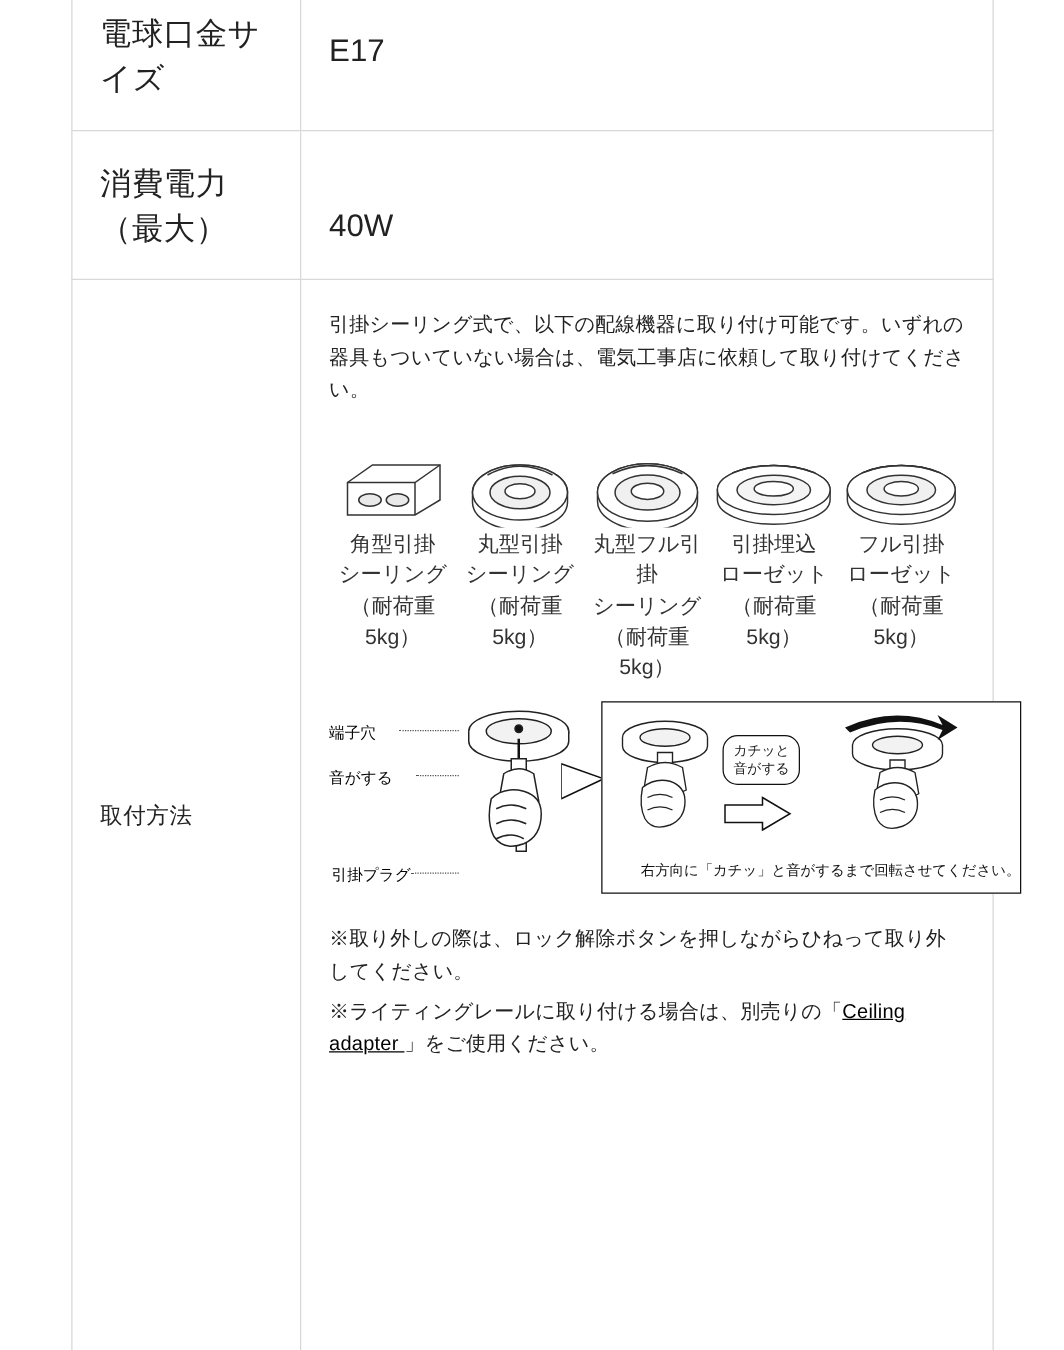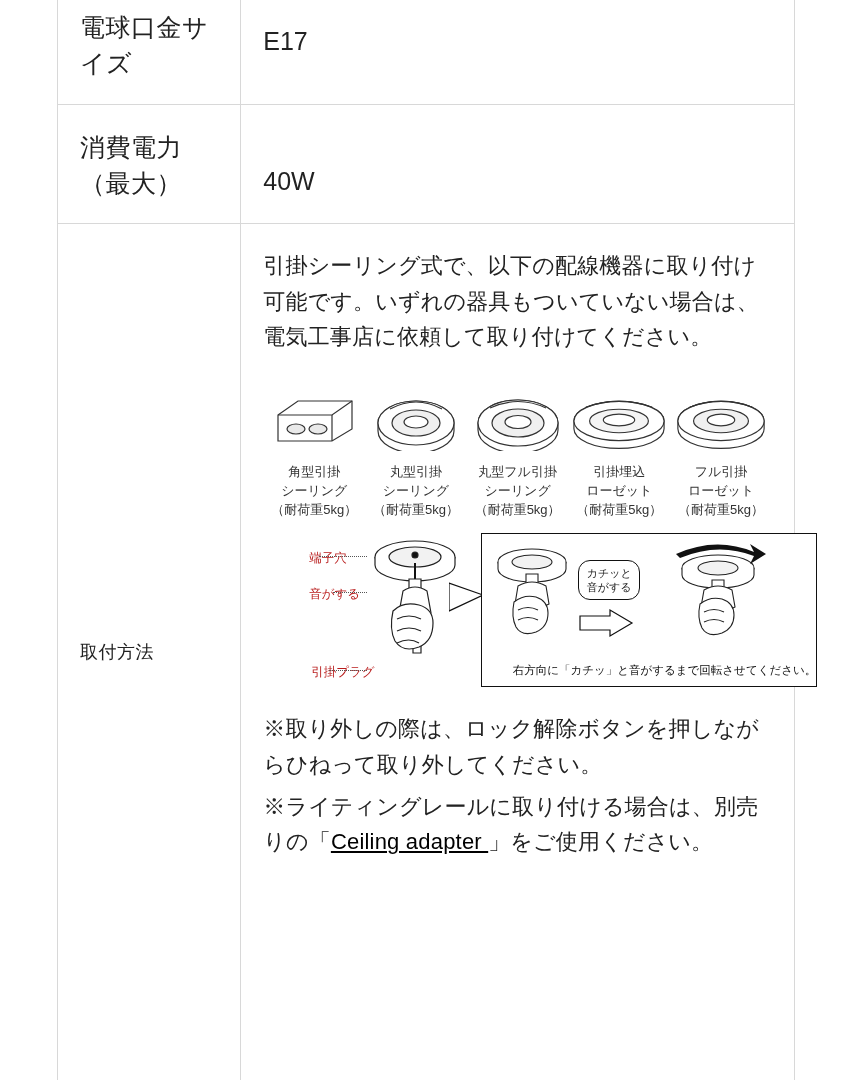--- a/index.html
+++ b/index.html
@@ -74,21 +74,21 @@
     position: absolute;
     top: 415px;
     left: 22px;
     font-size: 18px;
     line-height: 1.45;
   }
   .row-c .value-cell {
     padding: 24px 22px 24px 22px;
   }
   .para {
-    font-size: 22px;
+    font-size: 16px;
     line-height: 1.62;
     letter-spacing: 0.2px;
     margin: 0 0 6px 0;
     color: #222;
   }
   .para.tight { margin-bottom: 0; }
 
   
   .fittings {
     display: flex;
@@ -99,39 +99,38 @@
     width: 98px;
     text-align: center;
   }
   .fitting .art {
     height: 66px;
     display: flex;
     align-items: flex-end;
     justify-content: center;
   }
   .fitting .cap {
-    margin-top: 12px;
-    font-size: 13px;
+    margin-top: 2px;
+    font-size: 17px;
     line-height: 1.45;
     color: #333;
     white-space: pre-line;
   }
 
   
   .install {
     position: relative;
     margin: 14px 0 18px 0;
     height: 160px;
   }
   .install .callout {
     position: absolute;
     font-size: 12.5px;
-    color: #b91c1c;
+    color: #000000;
     white-space: nowrap;
-    margin-left: 46px;
   }
   .install .dots {
     position: absolute;
     border-top: 1px dotted #555;
     height: 0;
   }
   .panel-box {
     position: absolute;
     left: 218px;
     top: 0;

